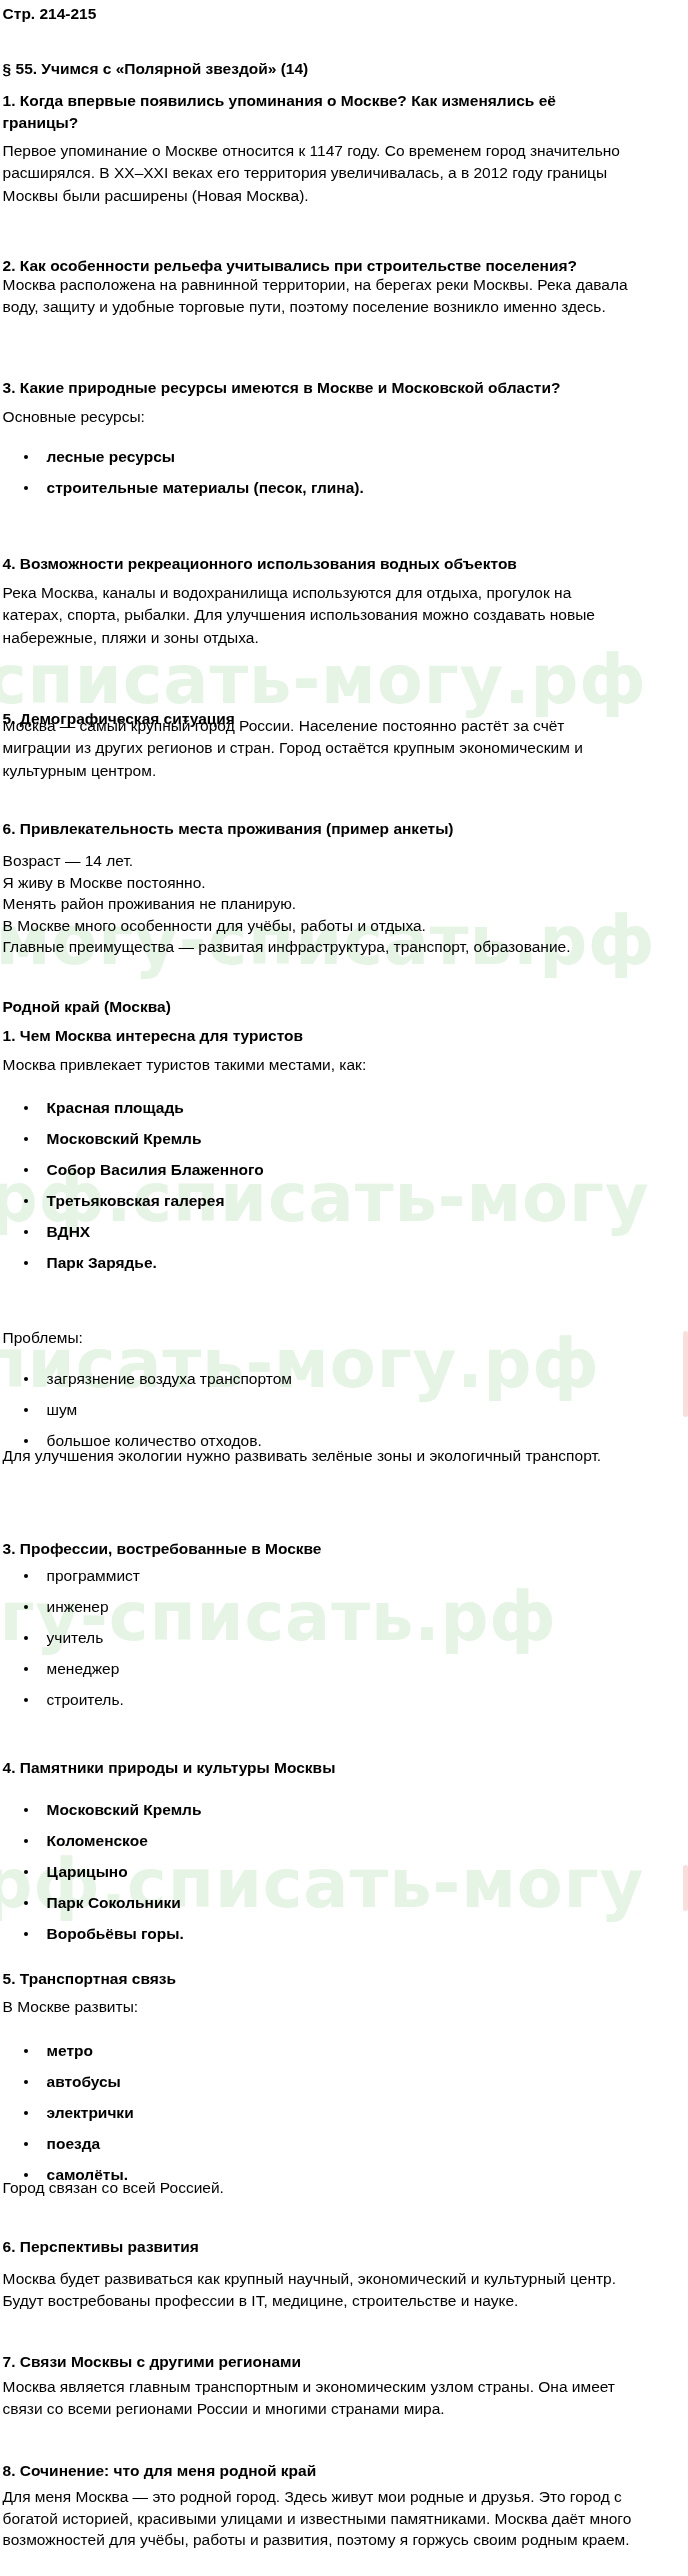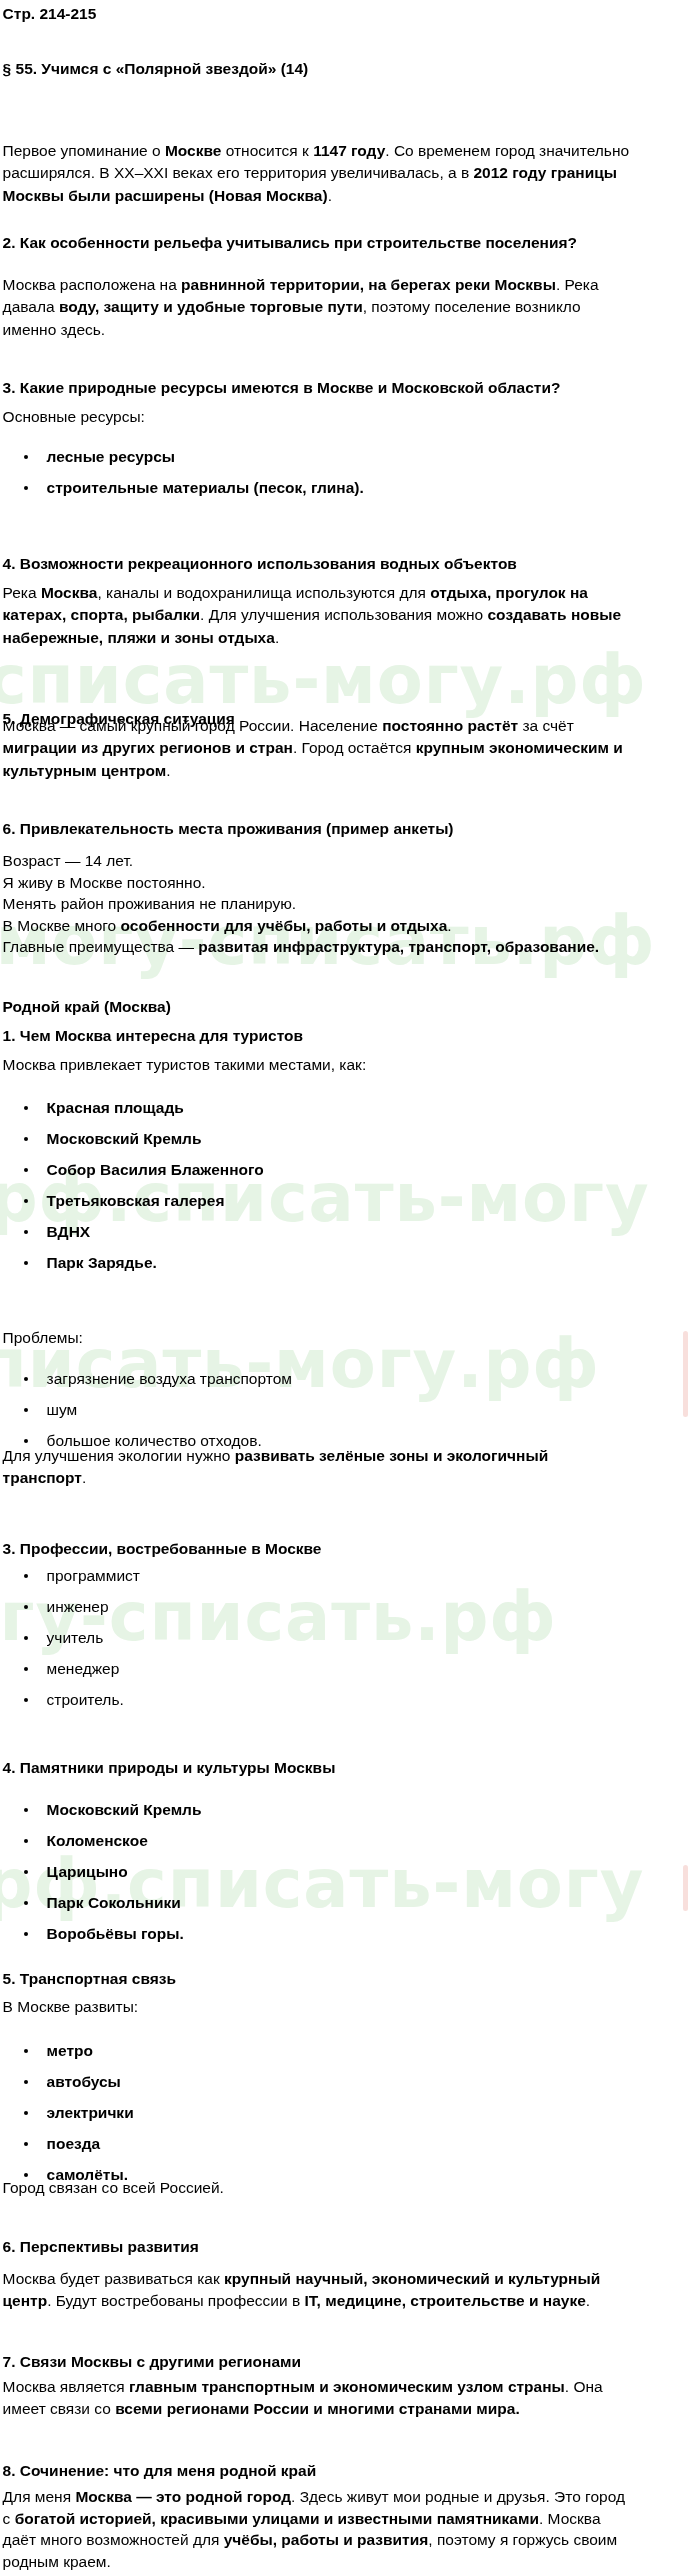--- a/index.html
+++ b/index.html
@@ -1,20 +1,20 @@
 <!DOCTYPE html>
 <html style="font-size:13.8px"><head>
 <meta charset="utf-8">
 <style>
   html,body{margin:0;padding:0;background:#ffffff;}
   #page{position:relative;width:688px;height:2576px;background:#ffffff;overflow:hidden;
         font-family:"Liberation Sans",sans-serif;color:#000000;}
   .blk{position:absolute;left:2.6px;width:632px;margin:0;font-size:15.5px;line-height:22.4px;}
   .h{font-weight:700;}
-  .p b{font-weight:700;margin-top:12px;}
+  .p b{font-weight:400;margin-top:12px;}
   .tight{line-height:21.5px;}
   .bl{position:absolute;left:2.6px;width:632px;margin:12px;padding:0;list-style:none;font-size:15.5px;line-height:22.4px;}
   .bl li{position:relative;padding-left:32px;margin:0 0 8.6px 0;}
   .dot{position:absolute;left:9.5px;top:8.6px;width:4.3px;height:4.3px;border-radius:50%;background:#000;}
   .boldli{font-weight:700;}
   .wm{position:absolute;font-family:"DejaVu Sans",sans-serif;font-weight:700;font-size:67px;
       line-height:1;color:#e6f4e5;letter-spacing:0.9px;white-space:nowrap;pointer-events:none;}
   .pf{position:absolute;left:683px;width:5.2px;background:#f0b9b2;opacity:.45;border-radius:2.6px;pointer-events:none;}
 </style>
 </head>
@@ -27,23 +27,24 @@
   <div class="wm" style="left:-10.3px;top:1165px">рф.списать-могу</div>
   <div class="wm" style="left:-60px;top:1331px">списать-могу.рф</div>
   <div class="wm" style="left:-103px;top:1584px">могу-списать.рф</div>
   <div class="wm" style="left:-15.5px;top:1851px">рф.списать-могу</div>
   <div class="pf" style="top:1331px;height:86px"></div>
   <div class="pf" style="top:1865px;height:46px"></div>
 
   <p class="blk h" style="top:2.6px">Стр. 214-215</p>
   <p class="blk h" style="top:58px">§ 55. Учимся с «Полярной звездой» (14)</p>
 
+  <p class="blk h" style="top:90px">1. Когда впервые появились упоминания о Москве? Как изменялись её границы?</p>
   <p class="blk p" style="top:140px"><span>Первое упоминание о </span><b>Москве</b><span> относится к </span><b>1147 году</b><span>. Со временем город значительно расширялся. В XX–XXI веках его территория увеличивалась, а в </span><b>2012 году границы Москвы были расширены (Новая Москва)</b><span>.</span></p>
 
-  <p class="blk h" style="top:232px">2. Как особенности рельефа учитывались при строительстве поселения?</p>
+  <p class="blk h" style="top:255px">2. Как особенности рельефа учитывались при строительстве поселения?</p>
   <p class="blk p" style="top:274px"><span>Москва расположена на </span><b>равнинной территории, на берегах реки Москвы</b><span>. Река давала </span><b>воду, защиту и удобные торговые пути</b><span>, поэтому поселение возникло именно здесь.</span></p>
 
   <p class="blk h" style="top:377px">3. Какие природные ресурсы имеются в Москве и Московской области?</p>
   <p class="blk" style="top:406px">Основные ресурсы:</p>
   <ul class="bl" style="top:434px">
     <li class="boldli"><span class="dot"></span><span>лесные ресурсы</span></li>
     <li class="boldli"><span class="dot"></span><span>строительные материалы (песок, глина).</span></li>
   </ul>
 
   <p class="blk h" style="top:553px">4. Возможности рекреационного использования водных объектов</p>

